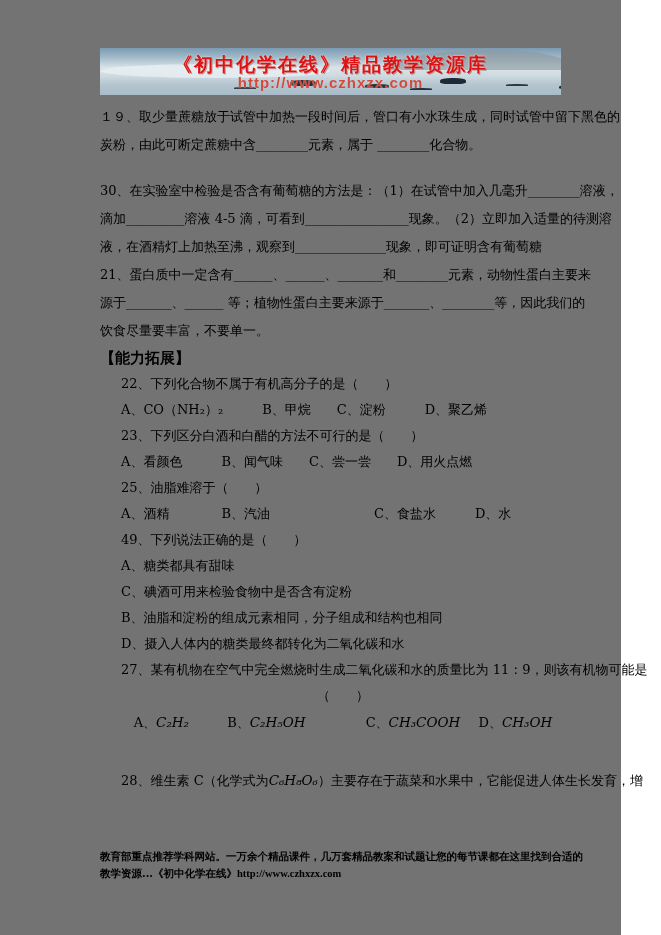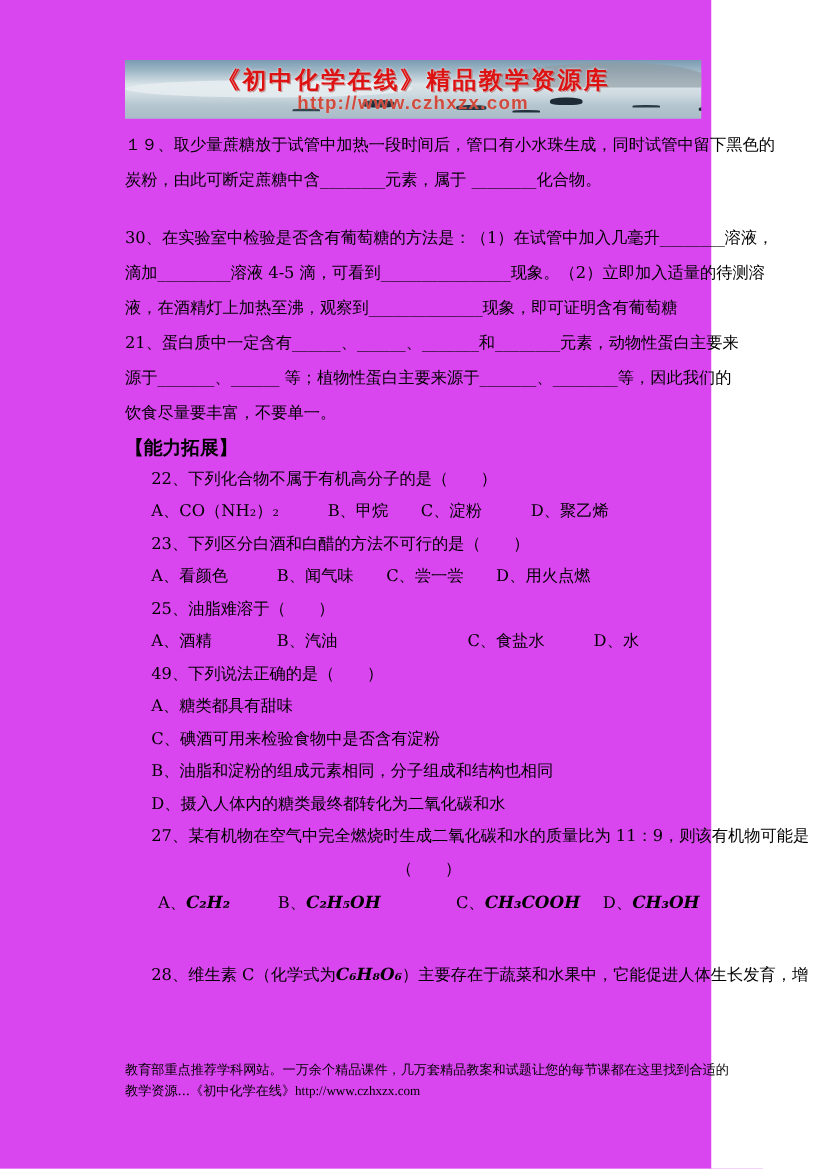--- a/index.html
+++ b/index.html
@@ -2,21 +2,21 @@
 <html><head>
 <meta charset="utf-8">
 <style>
   html, body { margin:0; padding:0; }
   body {
     width:661px; height:935px; background:#ffffff; overflow:hidden;
     font-family:"DejaVu Serif","Liberation Serif",serif;
     color:#000000;
     -webkit-font-smoothing:none;
   }
-  .page { position:relative; width:569px; height:935px; background:#d946ef; }
+  .page { position:relative; width:621px; height:935px; background:#737373; }
 
   
   .banner {
     position:absolute; left:100px; top:48px; width:461px; height:47px;
     background:linear-gradient(180deg,#7b9bb2 0%,#9db7c6 18%,#d9e3e8 42%,#cfdbe1 58%,#b4c5cf 78%,#a9bbc7 100%);
     overflow:hidden;
   }
   .banner .mountain {
     position:absolute; right:-12px; top:2px; width:190px; height:20px;
     background:#8d9aa2; border-radius:60% 40% 0 0 / 100% 90% 0 0; opacity:.65;
@@ -59,30 +59,30 @@
   .fill p { line-height:28px; }
   .sec {
     line-height:26px; font-weight:bold; font-size:15px;
   }
   .mc p { line-height:26px;margin-left:21px; }
   .opt { padding-left:22px; }
   .q27 { margin-bottom:31px;text-align:center; }
   .q27 .fopt { display:inline-block; }
   .formula {
     font-family:"DejaVu Serif","Liberation Serif",serif;
-    font-weight:bold; font-style:italic; font-size:13.5px;
+    font-weight:normal; font-style:italic; font-size:13.5px;
   }
   .sp-a { margin-right:34px; }
   .sp-b { margin-right:56px; }
   .sp-c { margin-right:14px; }
 
   
   .footer {
     position:absolute; left:100px; top:848px; width:470px;
-    font-size:10.5px; line-height:17px; color:#000;
+    font-size:10.5px; line-height:17px; color:#000;font-weight:bold;
   }
   .footer p { margin:0; white-space:nowrap; }
   .footer .url { font-family:"Liberation Serif","DejaVu Serif",serif; }
 </style>
 </head>
 <body>
 
 <div class="page">
 
   <div class="banner">

